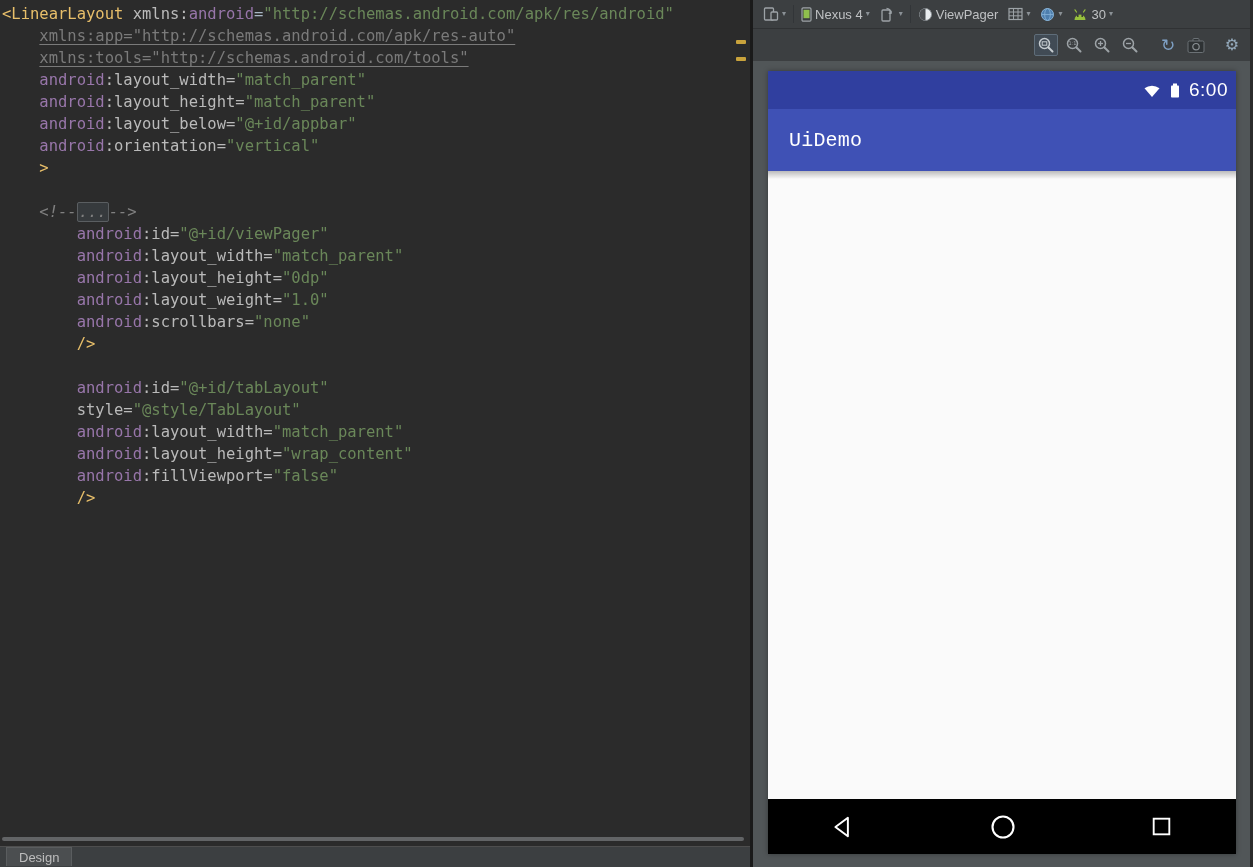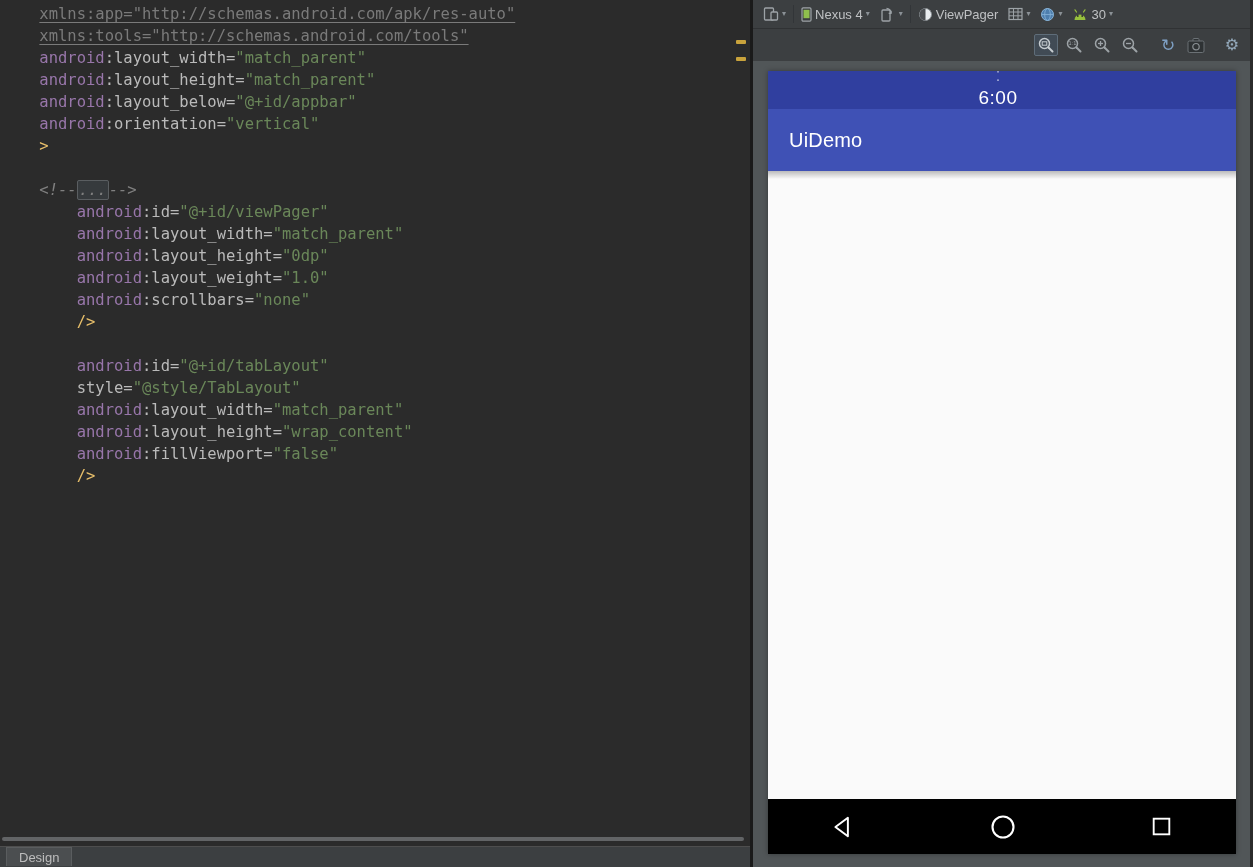--- a/index.html
+++ b/index.html
@@ -34,36 +34,37 @@
   .tsep { width:1px; height:18px; background:#323538; margin:0 2px; }
   .row2 { height:33px; display:flex; align-items:center; justify-content:flex-end; padding-right:6px; border-top:1px solid #303234; }
   .zicon { width:24px; height:22px; display:flex; align-items:center; justify-content:center; margin-left:4px; border-radius:2px; }
   .zicon.selected { background:#414b55; border:1px solid #5f6d79; }
   .zicon.gap { margin-left:14px; } .zicon.gap2 { margin-left:12px; }
   .glyph.refresh { font-size:17px; color:#7ea0c4; line-height:1; }
   .glyph.gear { font-size:16px; color:#93a8ba; line-height:1; }
 
   .surface { flex:1; position:relative; background:#515658; }
   .device { position:absolute; left:15px; top:10px; width:468px; height:783px; display:flex; flex-direction:column; box-shadow:0 0 5px rgba(0,0,0,0.35); }
-  .statusbar { height:38px; display:flex; align-items:center; justify-content:flex-end; gap:6px; padding-right:8px;flex-direction:column; }
+  .statusbar { height:38px; display:flex; align-items:center; justify-content:flex-end; gap:6px; padding-right:8px; }
   .status-time { color:#fff; font-size:19px; font-weight:500; letter-spacing:0.5px; }
-  .appbar { height:62px; display:flex; align-items:center; padding-left:21px; }
+  .appbar { height:62px; display:flex; align-items:center; padding-left:21px;font-family:Liberation Mono, monospace; }
   .app-title { color:#fff; font-size:20px; font-weight:500; letter-spacing:0.2px; }
   .appbar-shadow { height:8px; background:linear-gradient(rgba(0,0,0,0.25),rgba(0,0,0,0)); margin-bottom:-8px; position:relative; z-index:2; }
   .device-content { flex:1; }
   .navbar { height:55px; display:flex; align-items:center; justify-content:space-between; padding:0 62px; }
 </style>
 </head>
 <body>
 
 <div class="app">
 
   <div class="editor-pane">
     <div class="code-area">
       <div>
+          <div class="code-line"><span class="c-tag">&lt;LinearLayout</span><span class="c-pl"> </span><span class="c-at">xmlns:</span><span class="c-ns">android</span><span class="c-pl">=</span><span class="c-st">"http://schemas.android.com/apk/res/android"</span></div>
           <div class="code-line"><span class="c-pl">    </span><span class="c-gu">xmlns:app="http://schemas.android.com/apk/res-auto"</span></div>
           <div class="code-line"><span class="c-pl">    </span><span class="c-gu">xmlns:tools="http://schemas.android.com/tools"</span></div>
           <div class="code-line"><span class="c-pl">    </span><span class="c-ns">android</span><span class="c-at">:layout_width=</span><span class="c-st">"match_parent"</span></div>
           <div class="code-line"><span class="c-pl">    </span><span class="c-ns">android</span><span class="c-at">:layout_height=</span><span class="c-st">"match_parent"</span></div>
           <div class="code-line"><span class="c-pl">    </span><span class="c-ns">android</span><span class="c-at">:layout_below=</span><span class="c-st">"@+id/appbar"</span></div>
           <div class="code-line"><span class="c-pl">    </span><span class="c-ns">android</span><span class="c-at">:orientation=</span><span class="c-st">"vertical"</span></div>
           <div class="code-line"><span class="c-pl">    </span><span class="c-tag">&gt;</span></div>
           <div class="code-line"></div>
           <div class="code-line"><span class="c-pl">    </span><span class="c-cm">&lt;!--</span><span class="c-fo">...</span><span class="c-cm">--&gt;</span></div>
           <div class="code-line"><span class="c-pl">        </span><span class="c-ns">android</span><span class="c-at">:id=</span><span class="c-st">"@+id/viewPager"</span></div>

